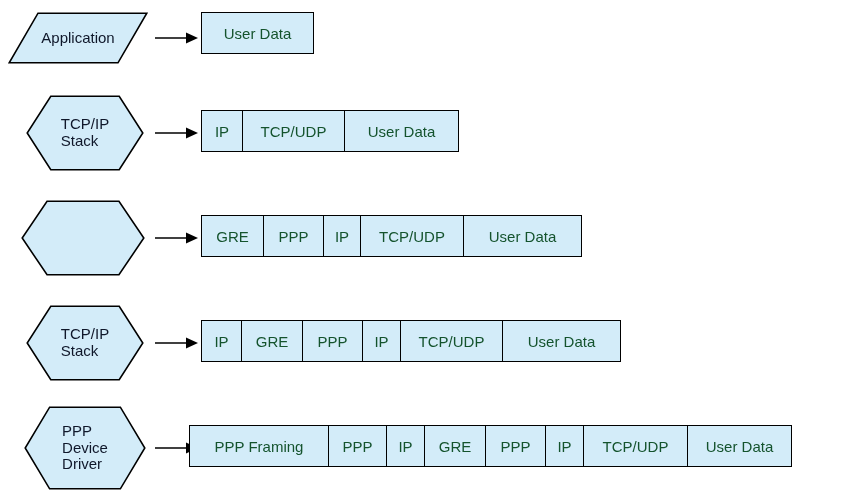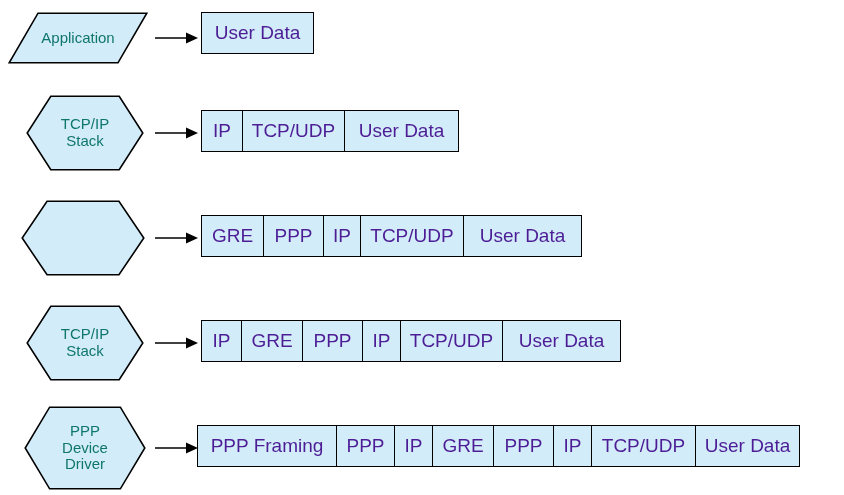--- a/index.html
+++ b/index.html
@@ -22,24 +22,23 @@
     width: 844px;
     height: 495px;
   }
 
   
   .stage {
     position: absolute;
     display: flex;
     align-items: center;
     justify-content: center;
-    text-align: center;
     line-height: 1.12;
     font-size: 15px;
-    color: #0f766e;
+    color: #0f172a;
     box-sizing: border-box;
   }
   .stage .shape-svg {
     position: absolute;
     left: 0; top: 0;
     width: 100%;
     height: 100%;
     display: block;
   }
   .stage .stage-label {
@@ -65,22 +64,22 @@
     border: 1.5px solid #000000;
     box-sizing: border-box;
     background: #d3ecf9;
   }
   .field {
     display: flex;
     align-items: center;
     justify-content: center;
     box-sizing: border-box;
     border-right: 1.5px solid #000000;
-    font-size: 19px;
-    color: #4c1d95;
+    font-size: 15px;
+    color: #14532d;
     white-space: nowrap;
     background: #d3ecf9;
   }
   .field:last-child { border-right: none; }
 </style>
 </head>
 <body>
 
 <div id="diagram">
     <div class="stage" style="left: 8px; top: 12px; width: 140px; height: 52px;">
@@ -162,21 +161,21 @@
       <span class="stage-label">PPP
 Device
 Driver</span>
     </div>
     <div class="arrow" style="left: 155px; top: 441px;">
       <svg viewBox="0 0 44 14">
         <line x1="0" y1="7" x2="33" y2="7" stroke="#000000" stroke-width="1.4"></line>
         <polygon points="31,1.5 43,7 31,12.5" fill="#000000"></polygon>
       </svg>
     </div>
-    <div class="packet" style="left: 197px; top: 425px; height: 42px;">
+    <div class="packet" style="left: 189px; top: 425px; height: 42px;">
       <div class="field" style="width: 139px;">PPP Framing</div>
       <div class="field" style="width: 58px;">PPP</div>
       <div class="field" style="width: 38px;">IP</div>
       <div class="field" style="width: 61px;">GRE</div>
       <div class="field" style="width: 60px;">PPP</div>
       <div class="field" style="width: 38px;">IP</div>
       <div class="field" style="width: 104px;">TCP/UDP</div>
       <div class="field" style="width: 103px;">User Data</div>
     </div>
   </div>

